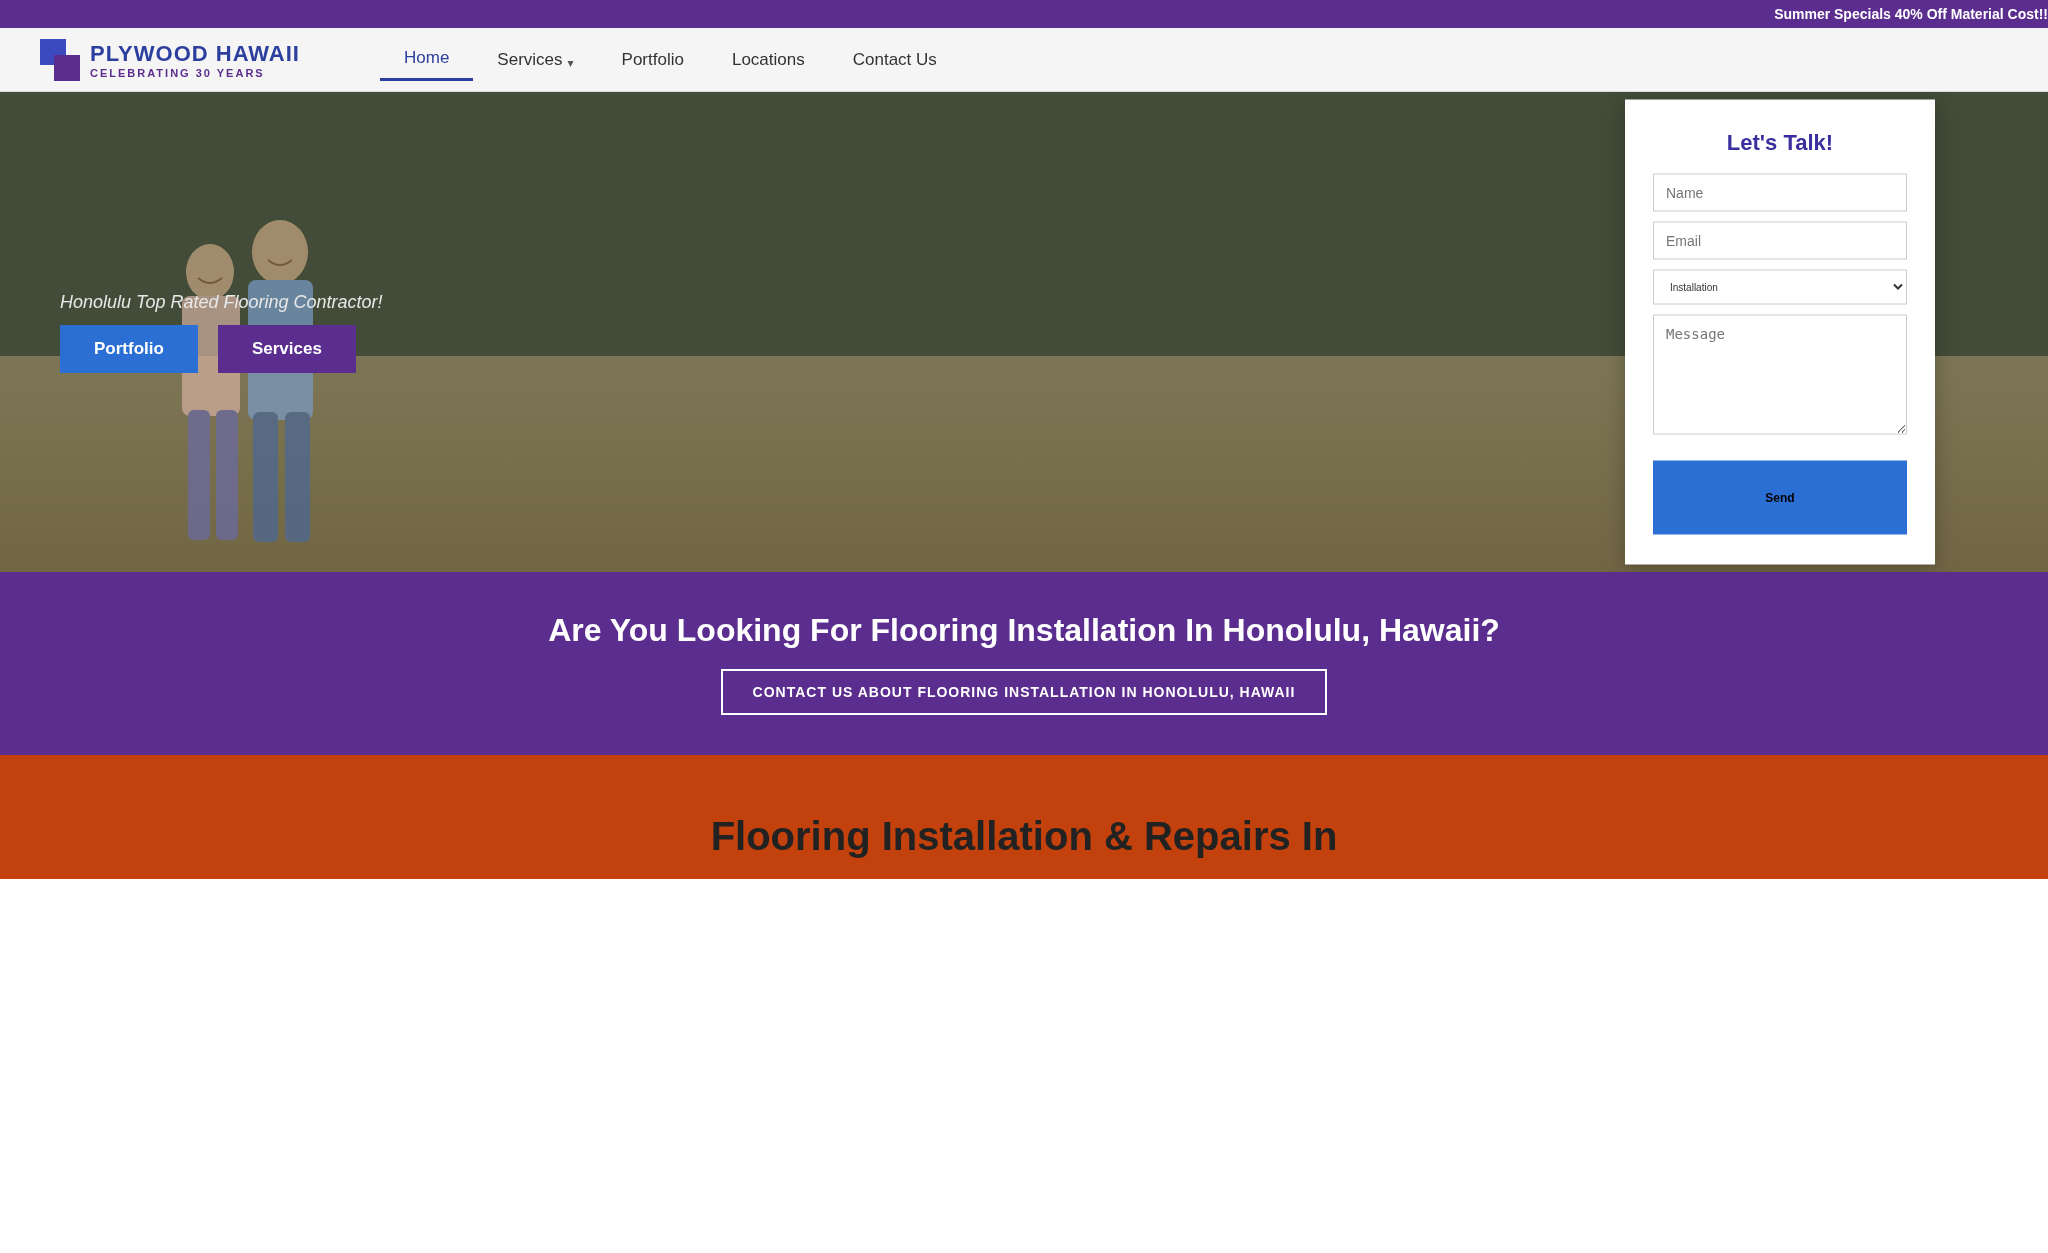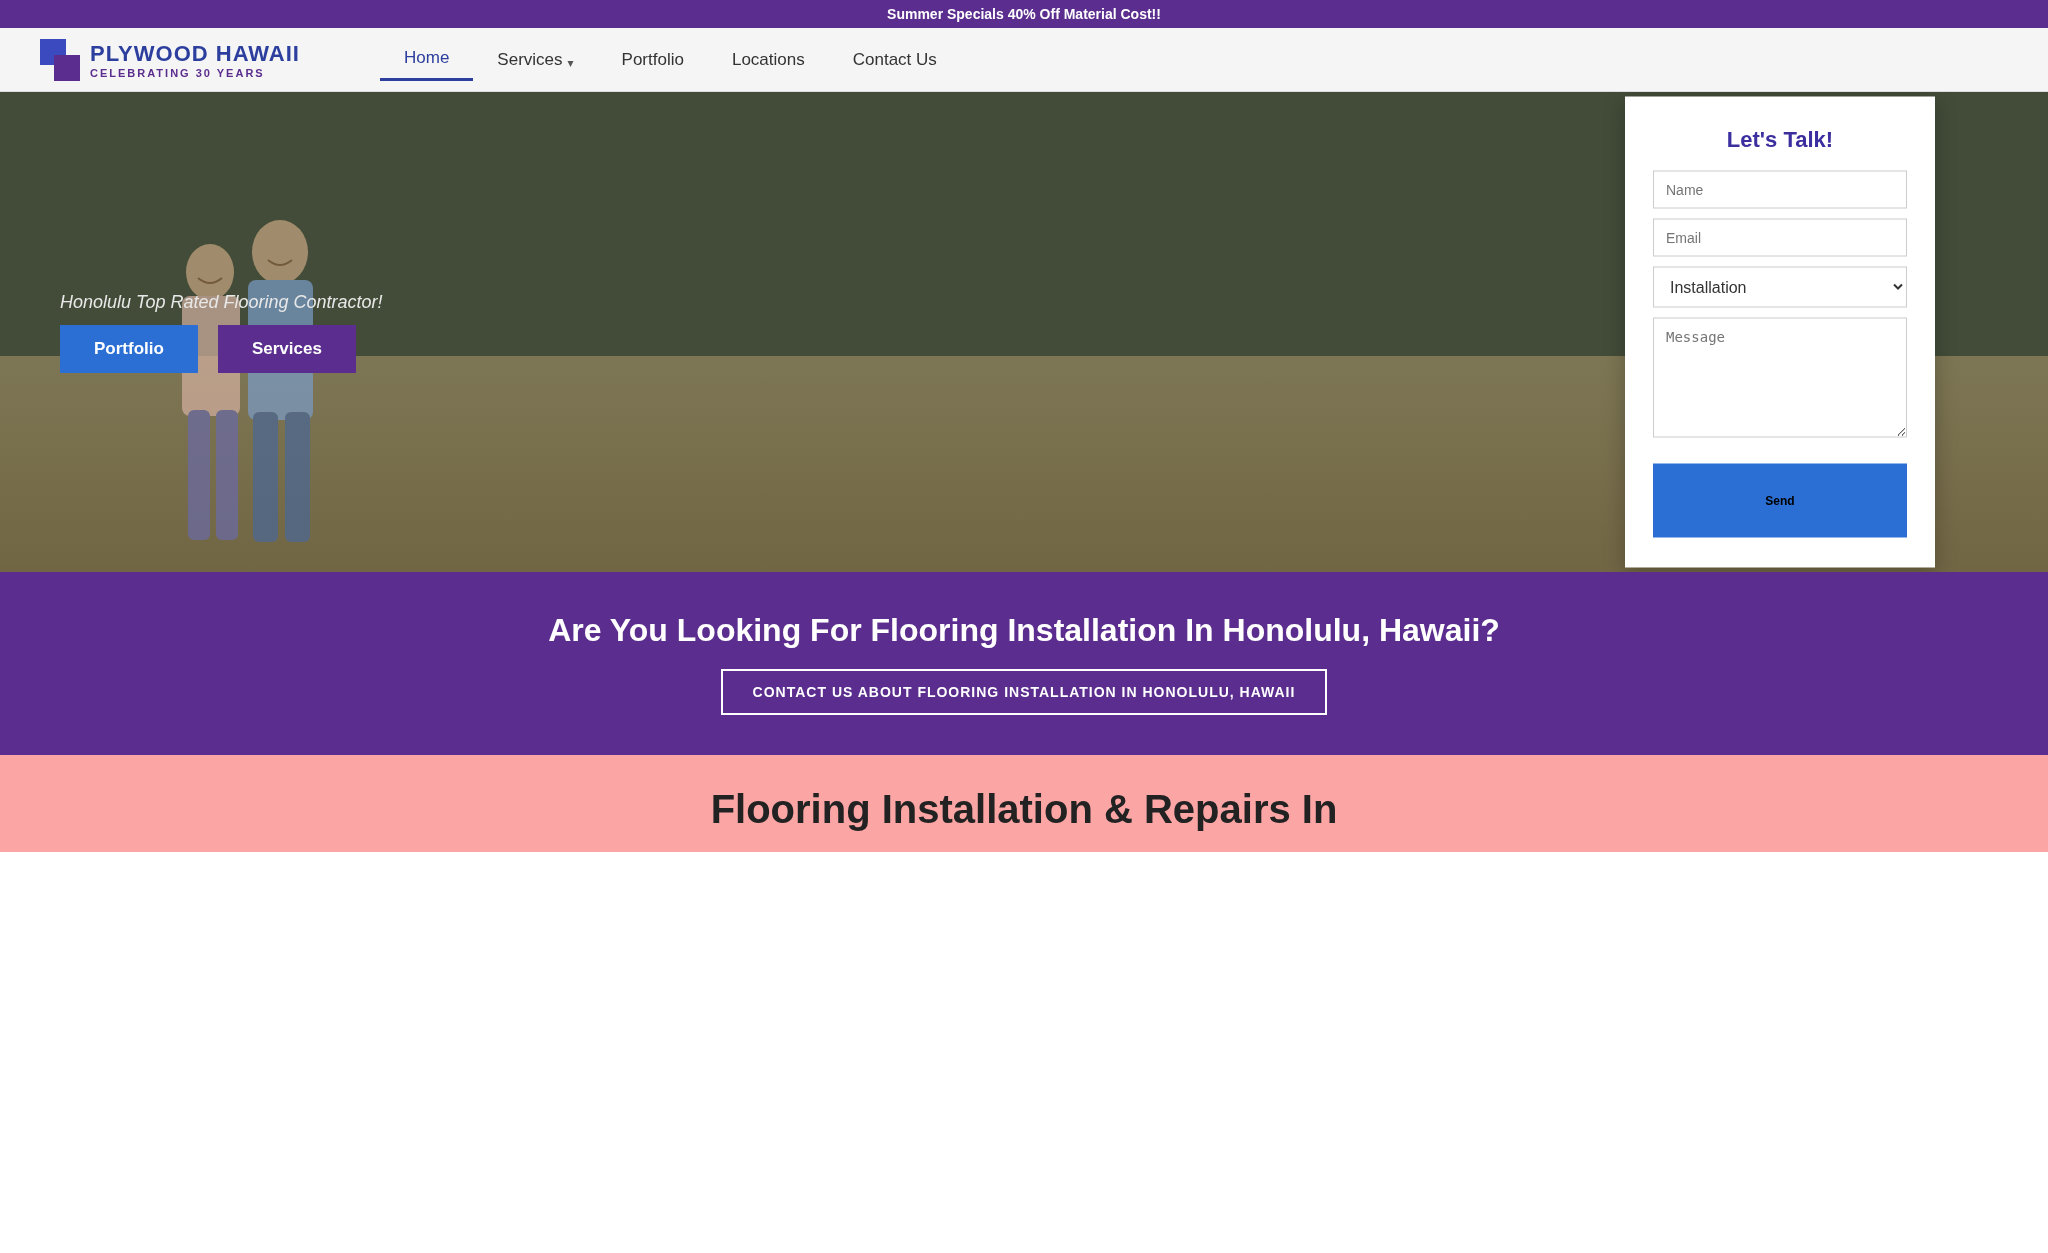--- a/index.html
+++ b/index.html
@@ -2,21 +2,21 @@
 <html><head>
   <meta charset="utf-8">
   <style>
     * { margin: 0; padding: 0; box-sizing: border-box; }
     body { font-family: Arial, sans-serif; overflow-x: hidden; }
 
     
     .top-banner {
       background-color: #5b2d8e;
       color: white;
-      text-align: center;
+      text-align: right;
       padding: 6px 0;
       font-size: 14px;
       font-weight: bold;
     }
 
     
     .header {
       background-color: #f5f5f5;
       display: flex;
       align-items: center;
@@ -218,21 +218,21 @@
       font-size: 14px;
       color: #999;
       outline: none;
     }
 
     .form-select {
       width: 100%;
       padding: 10px 12px;
       margin-bottom: 10px;
       border: 1px solid #ccc;
-      font-size: 16px;
+      font-size: 10px;
       color: #333;
       appearance: auto;
       background: white;
     }
 
     .form-textarea {
       width: 100%;
       padding: 10px 12px;
       margin-bottom: 22px;
       border: 1px solid #ccc;
@@ -275,22 +275,22 @@
       padding: 13px 30px;
       font-size: 14px;
       font-weight: 700;
       letter-spacing: 1px;
       cursor: pointer;
       text-transform: uppercase;
     }
 
     
     .services-intro {
-      background: #fca5a5;
-      padding: 32px 60px 20px;
+      background: #c2410c;
+      padding: 59px 60px 20px;
       text-align: center;
     }
 
     .services-heading {
       font-size: 40px;
       font-weight: 900;
       color: #222;
     }
 
     

